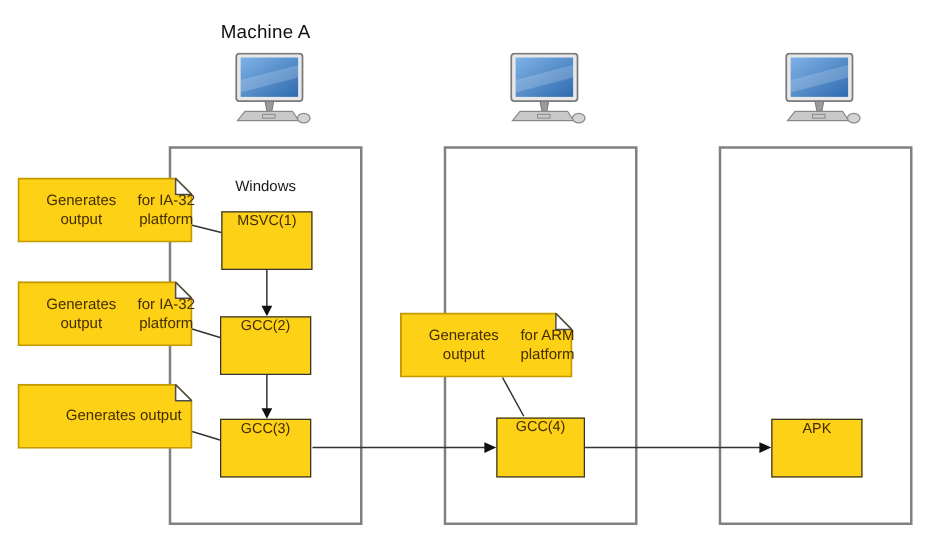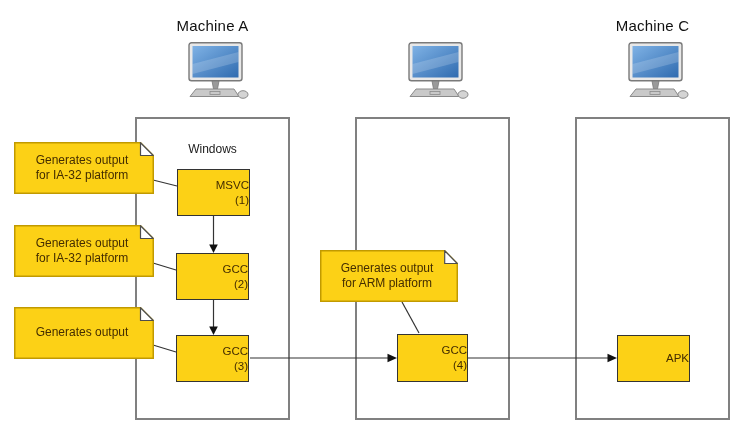--- a/index.html
+++ b/index.html
@@ -17,42 +17,42 @@
     border: 2px solid var(--machine-border, #808080); background: transparent; z-index: 1;
   }
   .os-label {
     position: absolute; top: 123px; width: 155px; text-align: center;
     font-size: 12px; line-height: 16px; color: #1a1a1a; z-index: 1; margin-top: 18px;
   }
   .node {
     position: absolute; width: 73px; height: 47px; z-index: 3;
     background: var(--box-fill, #FCD116);
     border: 1.5px solid var(--box-border, #333333);
-    display: flex; flex-direction: column; align-items: flex-end; justify-content: center;
+    display: flex; flex-direction: row; align-items: flex-start; justify-content: center;
     font-size: 11.5px; line-height: 15px; color: var(--text-dark, #442D00);
   }
   .note {
     position: absolute; width: 140px; height: 52px; z-index: 4;
   }
   .note svg.note-shape { position: absolute; left: 0; top: 0; width: 100%; height: 100%; }
   .note .note-text {
     position: relative; width: 100%; height: 100%; z-index: 1;
-    display: flex; flex-direction: column; align-items: center; justify-content: center;
-    font-size: 12px; line-height: 15.5px; color: var(--text-dark, #442D00); text-align: left;
+    display: flex; align-items: center; justify-content: center;
+    font-size: 12px; line-height: 15.5px; color: var(--text-dark, #442D00); text-align: center;
     padding-right: 4px;
+    margin-left: 17px;
   }
   .connectors { position: absolute; left: 0; top: 0; width: 745px; height: 437px; z-index: 2; pointer-events: none; }
 </style>
 </head>
 <body>
 
 <div class="canvas">
 
   <div class="machine-title" style="left:135px">Machine A</div>
-  <div class="machine-title" style="left:575px">Machine C</div>
 
   <svg class="computer-icon" style="left:174px" viewBox="0 0 76 58">
     <defs>
       <linearGradient id="scr-a" x1="0" y1="0" x2="1" y2="1">
         <stop offset="0" stop-color="#7FB2E5"></stop>
           <stop offset="1" stop-color="#2F6BB0"></stop>
       </linearGradient>
     </defs>
     <rect x="15" y="0.8" width="53" height="38" rx="2.5" fill="#e8e8e8" stroke="#7a7a7a" stroke-width="1.4"></rect>
     <rect x="18.5" y="4" width="46" height="31.5" fill="url(#scr-a)"></rect>

